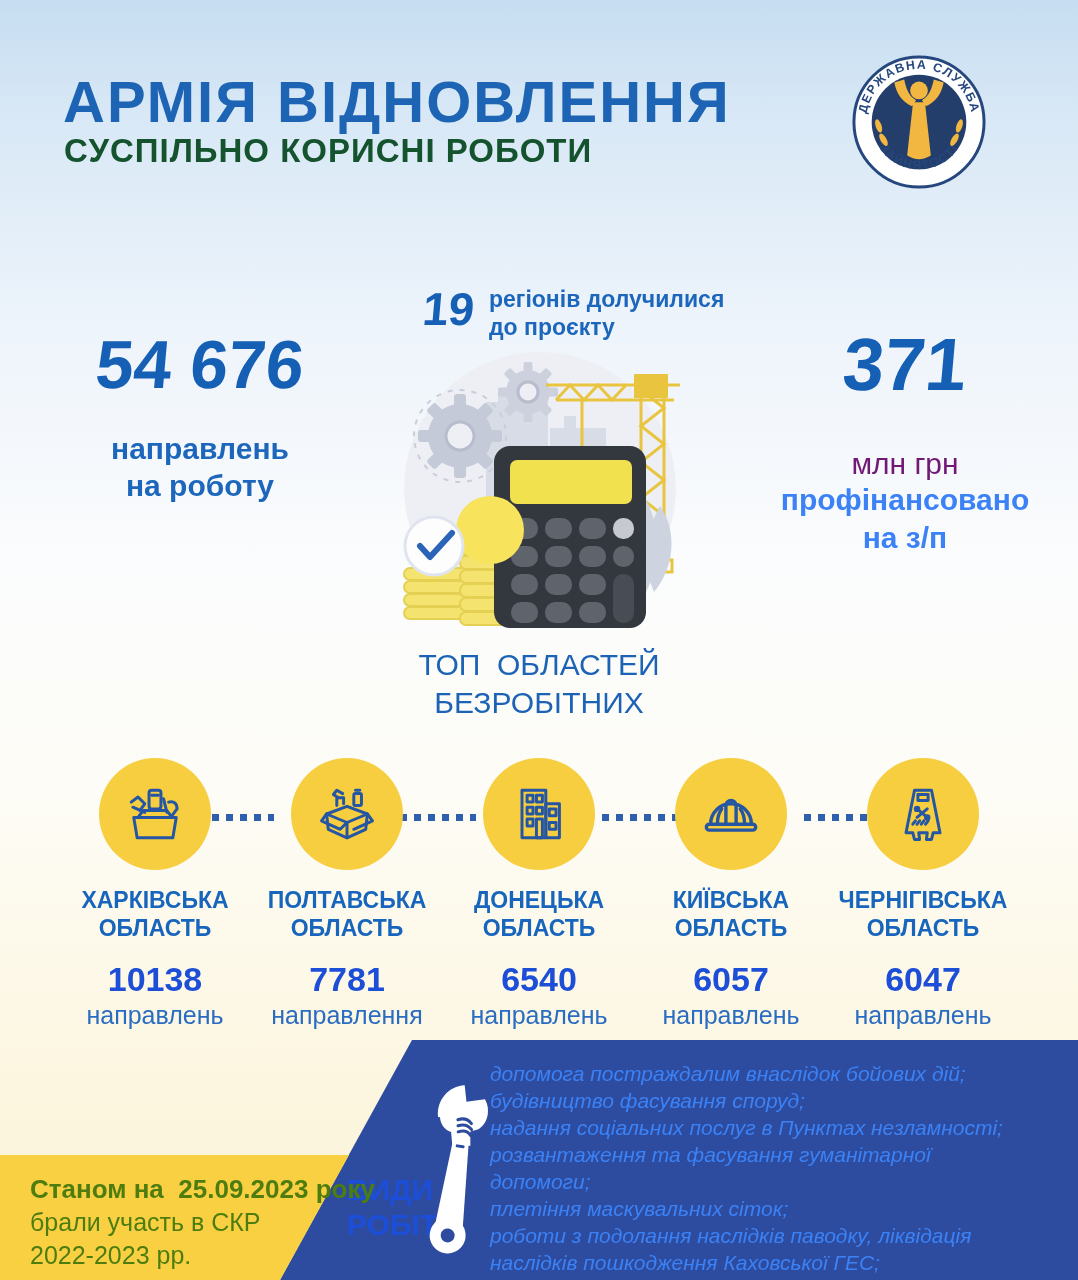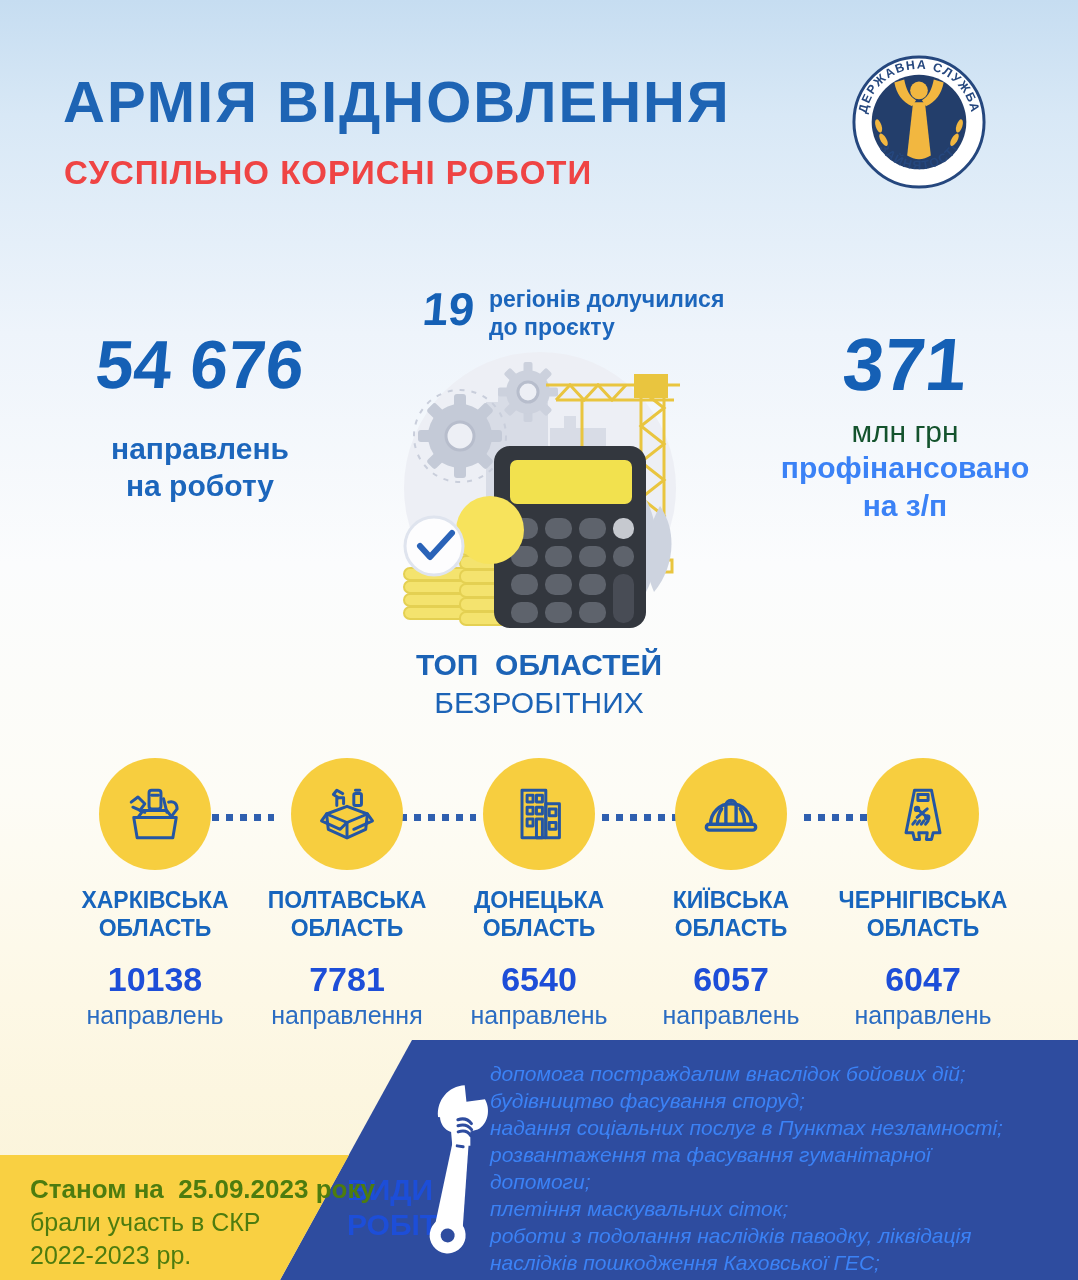--- a/index.html
+++ b/index.html
@@ -8,41 +8,41 @@
     font-family:"Liberation Sans", sans-serif;
     position:relative; overflow:hidden;
     background:linear-gradient(180deg,#c6ddf1 0%,#d8e8f6 9%,#eef4fb 26%,#fbfcfd 44%,#fdfcf6 62%,#fdf8e6 78%,#faf2d4 100%);
     color:#1c63b6;
   }
   .abs { position:absolute; }
   .pre { white-space:pre-wrap; }
 
   
   .title { left:63px; top:68px; font-size:58px; font-weight:700; letter-spacing:2px; color:#1e64b4; }
-  .subtitle { left:64px; top:154px; font-size:33px; font-weight:700; letter-spacing:1px; color:#ef4444; }
+  .subtitle { left:64px; top:132px; font-size:33px; font-weight:700; letter-spacing:1px; color:#14532d; }
   .logo { left:850px; top:53px; width:138px; height:138px; }
 
   
   .stat { text-align:center; }
   .stat-value { font-weight:700; color:#1560b5; transform:skewX(-5deg); }
   .stat-left { left:70px; top:325px; width:260px; }
   .stat-left .stat-value { font-size:68px; }
   .stat-label { font-size:30px; font-weight:700; color:#1c66bc; line-height:1.22; margin-top:28px; }
   .stat-mid-num { left:423px; top:282px; font-size:46px; font-weight:700; color:#1560b5; transform:skewX(-5deg); }
   .stat-mid-label { left:489px; top:286px; font-size:23px; font-weight:700; color:#1c66bc; line-height:1.2; }
   .stat-right { left:770px; top:322px; width:270px; }
   .stat-right .stat-value { font-size:74px; }
-  .stat-unit { font-size:30px; font-weight:400; color:#14532d; margin-top:8px; }
+  .stat-unit { font-size:30px; font-weight:400; color:#701a75; margin-top:40px; }
   .stat-bold { font-size:30px; font-weight:700; color:#3b82f6; line-height:1.25; }
 
   .illus { left:398px; top:330px; width:285px; height:302px; }
 
   
   .top-heading { left:0; top:646px; width:1078px; text-align:center; font-size:30px; line-height:1.26; color:#1c63b6; }
-  .w700 { font-weight:700; } .w400 { font-weight:400; }
+  .w700 { font-weight:400; } .w400 { font-weight:400; }
 
   
   .regions { left:38px; top:758px; width:1002px; display:flex; justify-content:center; }
   .region-col { width:192px; text-align:center; }
   .region-circle { width:112px; height:112px; border-radius:50%; background:#f7ce3f; margin:0 auto; display:flex; align-items:center; justify-content:center; }
   .region-name { margin-top:16px; font-size:23px; font-weight:700; color:#1765bd; line-height:1.22; }
   .region-value { margin-top:18px; font-size:34px; font-weight:700; color:#1d4ed8; }
   .region-unit { margin-top:2px; font-size:25px; font-weight:400; color:#2a6cc2; }
   .connector { position:absolute; top:814px; height:7px; background:repeating-linear-gradient(90deg,#2f5faf 0 7px,transparent 7px 14px); }
 

